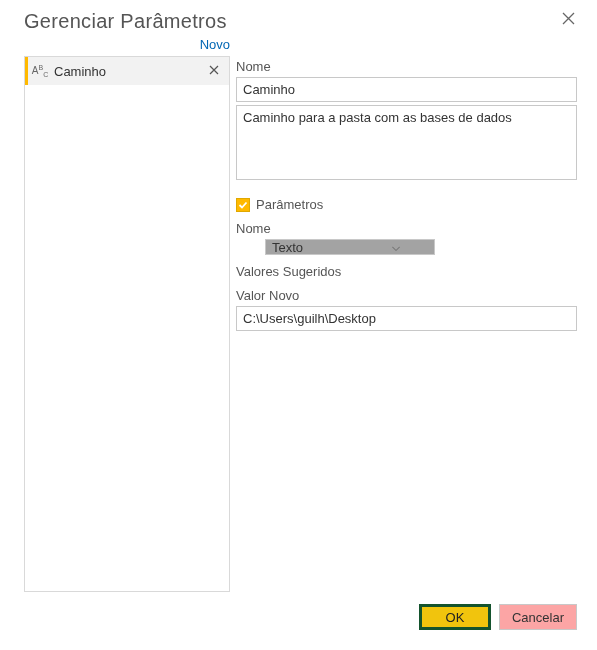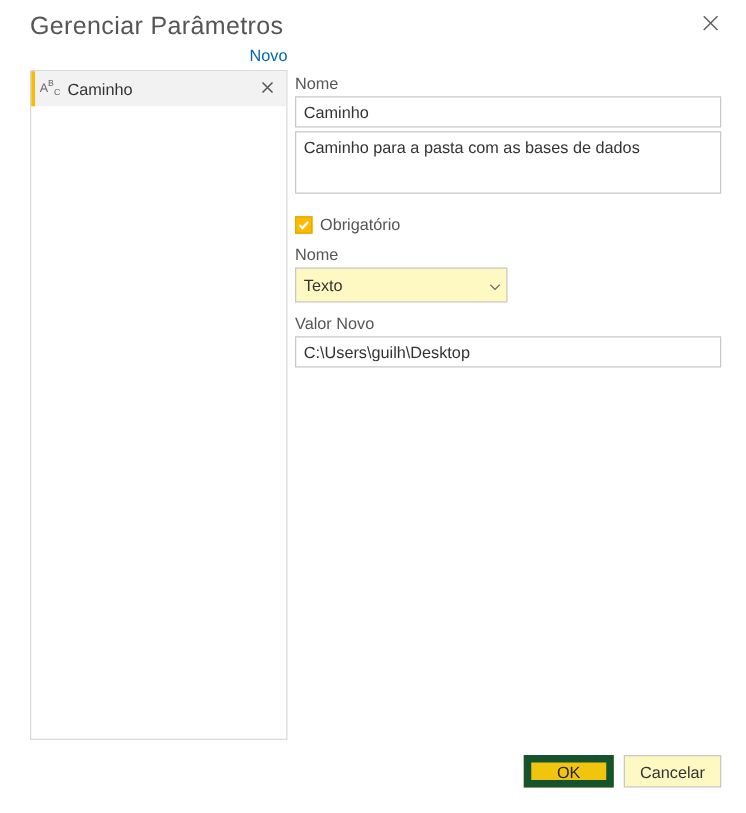--- a/index.html
+++ b/index.html
@@ -105,21 +105,21 @@
       width: 100%;
       height: 25px;
       border: 1px solid #c8c8c8;
       padding: 2px 6px;
       font-family: inherit;
       font-size: 13px;
       color: #333;
     }
     .textarea-input {
       width: 100%;
-      height: 50px;
+      height: 75px;
       border: 1px solid #c8c8c8;
       padding: 4px 6px;
       font-family: inherit;
       font-size: 13px;
       color: #333;
       resize: none;
     }
     .req-row {
       display: flex;
       align-items: center;
@@ -137,59 +137,60 @@
       cursor: pointer;
     }
     .checkbox svg { width: 10px; height: 10px; }
     .req-label { color: #555; font-size: 13px; }
     .select-wrap {
       position: relative;
       width: 170px;
     }
     .select {
       width: 100%;
-      height: 28px;
+      height: 16px;
       border: 1px solid #c8c8c8;
       padding: 2px 22px 2px 6px;
       font-family: inherit;
       font-size: 13px;
       color: #333;
-      background: #fef9c3;
-      cursor: pointer;
-      display: flex;
-      align-items: center;
+      background: #a3a3a3;
+      cursor: pointer;
+      display: flex;
+      align-items: center;
+      margin-left: 29px;
     }
     .select-caret {
       position: absolute;
       right: 6px;
       top: 50%;
       transform: translateY(-50%);
       color: #666;
       pointer-events: none;
     }
     .footer {
       display: flex;
       justify-content: flex-end;
       gap: 8px;
       margin-top: 12px;
     }
     .btn {
       height: 26px;
       min-width: 72px;
       border: 1px solid #c8c8c8;
-      background: #fef9c3;
+      background: #fca5a5;
       font-family: inherit;
       font-size: 13px;
       color: #333;
       cursor: pointer;
       padding: 0 12px;
     }
     .btn.primary {
       background: #f1c40d;
-      border: 6px solid #14532d;
+      border: 3px solid #14532d;
       color: #222;
     }
   </style>
 </head>
 <body>
 
 <div class="dialog">
   <div class="dialog-header">
     <div class="dialog-title">Gerenciar Parâmetros</div>
     <div class="close-icon">
@@ -220,35 +221,36 @@
       <input class="text-input" type="text" value="Caminho" style="">
 
       <textarea class="textarea-input" style="">Caminho para a pasta com as bases de dados</textarea>
 
       <div class="req-row">
         <div class="checkbox">
           <svg viewBox="0 0 10 10">
               <path d="M1.5 5 L4 7.5 L8.5 2.5" stroke="#fff" stroke-width="1.8" fill="none"></path>
             </svg>
         </div>
-        <span class="req-label">Obrigatório</span>
+        <span class="req-label">Parâmetros</span>
       </div>
 
       <div class="field-label">Nome</div>
       <div class="select-wrap">
         <div class="select">
           <span>Texto</span>
         </div>
         <span class="select-caret">
           <svg width="8" height="5" viewBox="0 0 8 5">
               <path d="M0 0 L4 4 L8 0" stroke="#666" stroke-width="1" fill="none"></path>
             </svg>
         </span>
       </div>
 
+      <div class="field-label">Valores Sugeridos</div>
 
       <div class="field-label">Valor Novo</div>
       <input class="text-input" type="text" value="C:\Users\guilh\Desktop" style="">
     </div>
   </div>
 
   <div class="footer">
     <button class="btn primary">OK</button>
     <button class="btn">Cancelar</button>
   </div>

